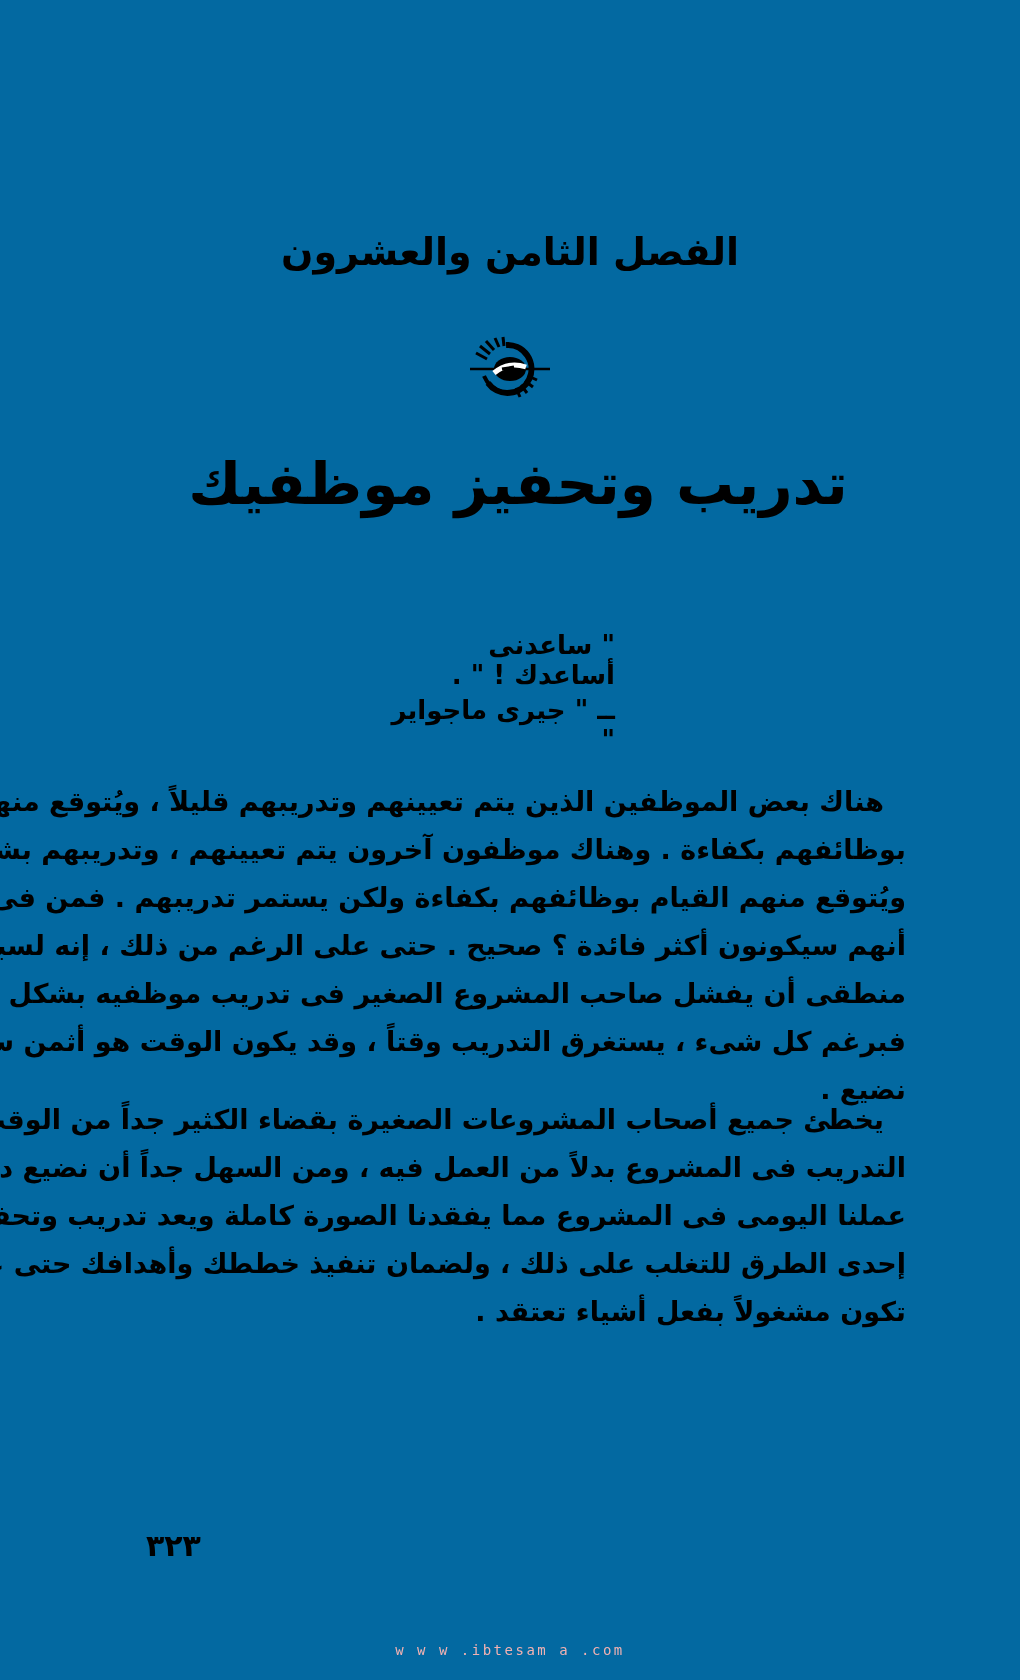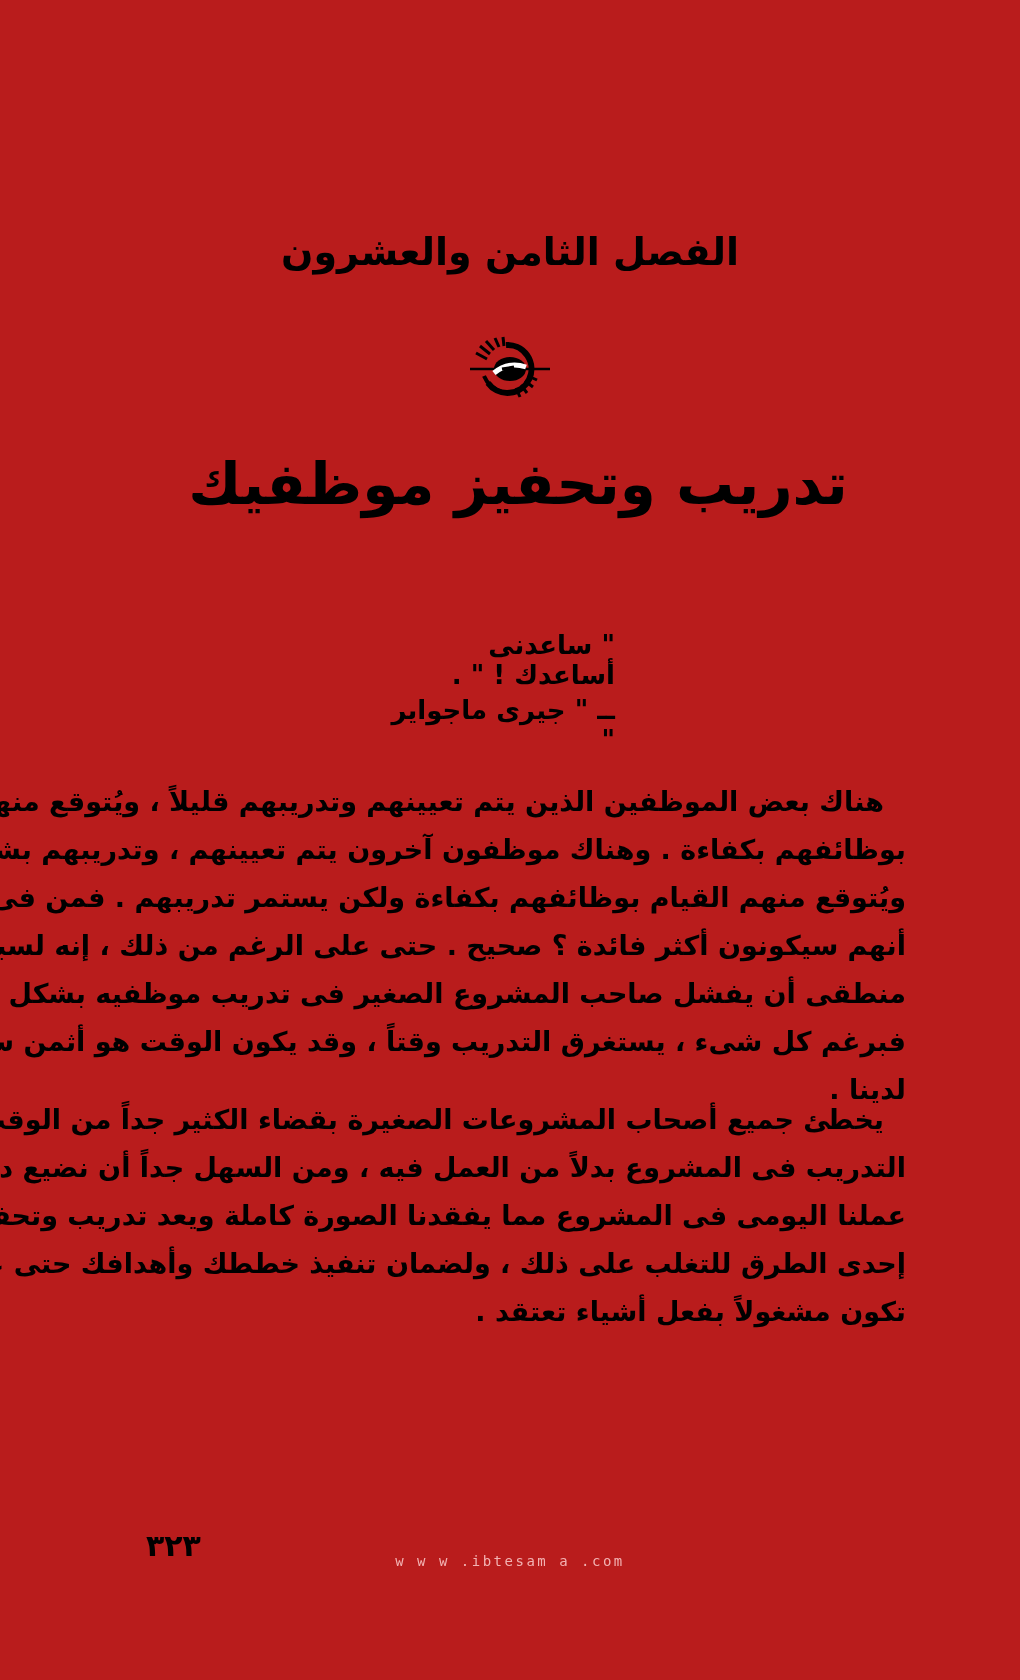--- a/index.html
+++ b/index.html
@@ -1,21 +1,21 @@
 <!DOCTYPE html>
 <html lang="ar"><head>
 <meta charset="utf-8">
 <style>
   html, body { margin: 0; padding: 0; background: #e8e8e8; }
   .page {
     position: relative;
     width: 1020px;
     height: 1680px;
     margin: 0 auto;
-    background: #b91c1c;
+    background: #0369a1;
     overflow: hidden;
     font-family: "DejaVu Sans", sans-serif;
     color: #000000;
   }
   .chapter-heading {
     position: absolute;
     top: 230px;
     left: 0;
     width: 100%;
     text-align: center;
@@ -82,21 +82,21 @@
     position: absolute;
     top: 1492px;
     left: 146px;
     direction: rtl;
     font-size: 30px;
     font-weight: bold;
     margin-top: 36px;
   }
   .watermark {
     position: absolute;
-    top: 1553px;
+    top: 1642px;
     left: 0;
     width: 100%;
     text-align: center;
     font-family: "DejaVu Sans Mono", monospace;
     font-size: 14px;
     letter-spacing: 2.5px;
     color: #f2b2b2;
   }
 </style>
 </head>
@@ -137,21 +137,21 @@
     <div class="quote-line">ــ " جيرى ماجواير "</div>
   </div>
 
   <div class="body-paragraph para-1">
     <div class="body-line first">هناك بعض الموظفين الذين يتم تعيينهم وتدريبهم قليلاً ، ويُتوقع منهم القيام</div>
     <div class="body-line">بوظائفهم بكفاءة . وهناك موظفون آخرون يتم تعيينهم ، وتدريبهم بشكل مناسب</div>
     <div class="body-line">ويُتوقع منهم القيام بوظائفهم بكفاءة ولكن يستمر تدريبهم . فمن فى رأيك تعتقد</div>
     <div class="body-line">أنهم سيكونون أكثر فائدة ؟ صحيح . حتى على الرغم من ذلك ، إنه لسبب</div>
     <div class="body-line">منطقى أن يفشل صاحب المشروع الصغير فى تدريب موظفيه بشكل مناسب .</div>
     <div class="body-line">فبرغم كل شىء ، يستغرق التدريب وقتاً ، وقد يكون الوقت هو أثمن سلعة</div>
-    <div class="body-line last">لدينا .</div>
+    <div class="body-line last">نضيع .</div>
   </div>
 
   <div class="body-paragraph para-2">
     <div class="body-line first">يخطئ جميع أصحاب المشروعات الصغيرة بقضاء الكثير جداً من الوقت فى</div>
     <div class="body-line">التدريب فى المشروع بدلاً من العمل فيه ، ومن السهل جداً أن نضيع دقائق فى</div>
     <div class="body-line">عملنا اليومى فى المشروع مما يفقدنا الصورة كاملة ويعد تدريب وتحفيز الموظفين</div>
     <div class="body-line">إحدى الطرق للتغلب على ذلك ، ولضمان تنفيذ خططك وأهدافك حتى عندما</div>
     <div class="body-line last">تكون مشغولاً بفعل أشياء تعتقد .</div>
   </div>
 

